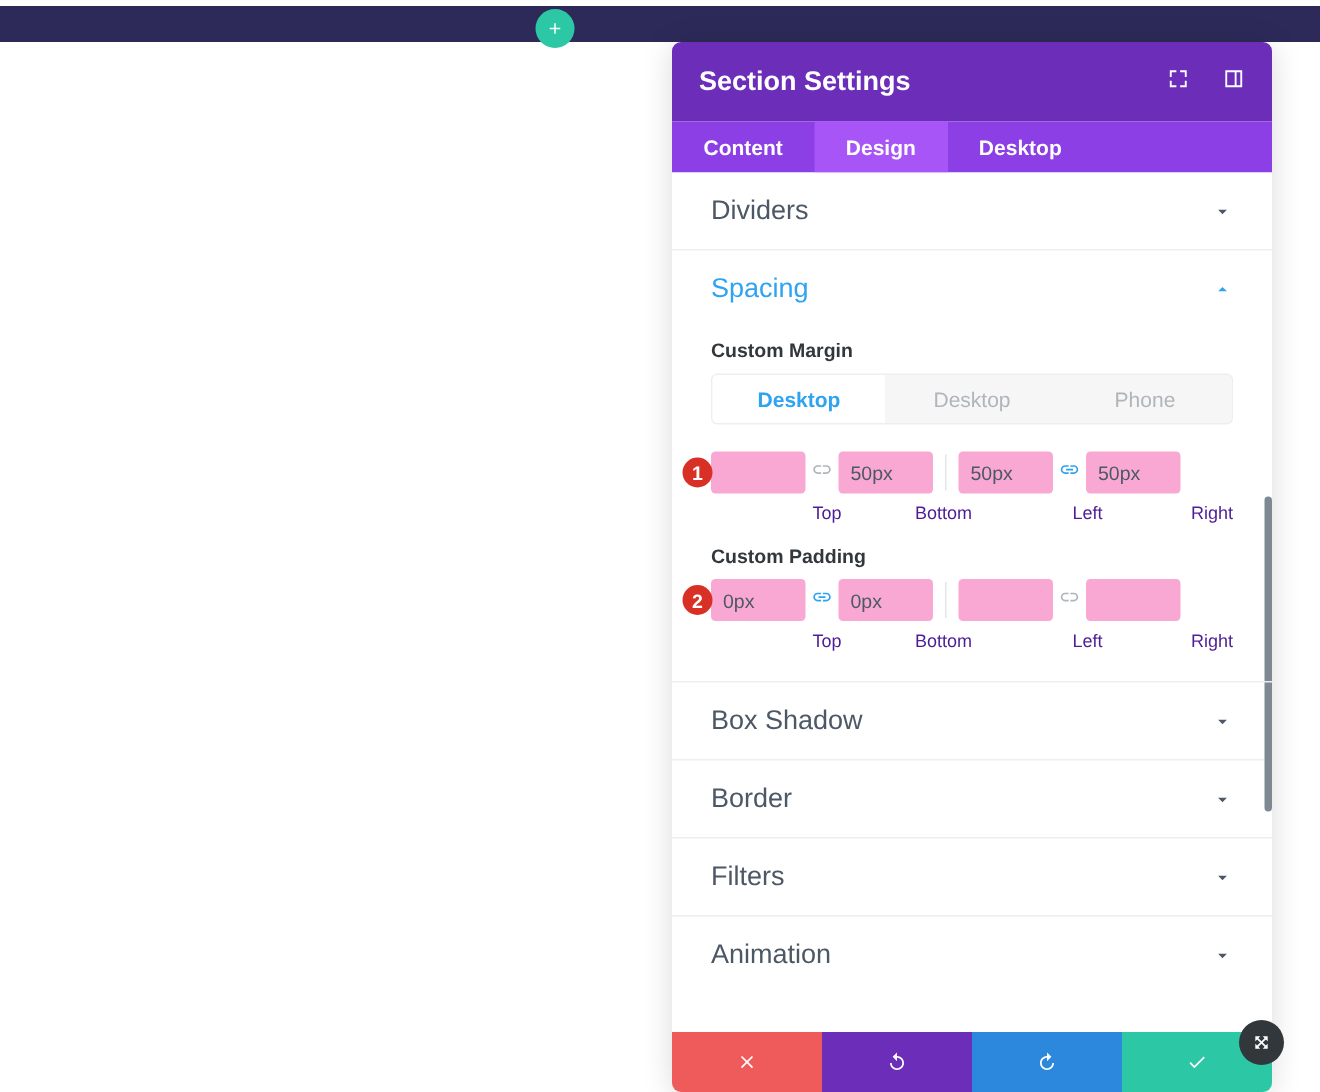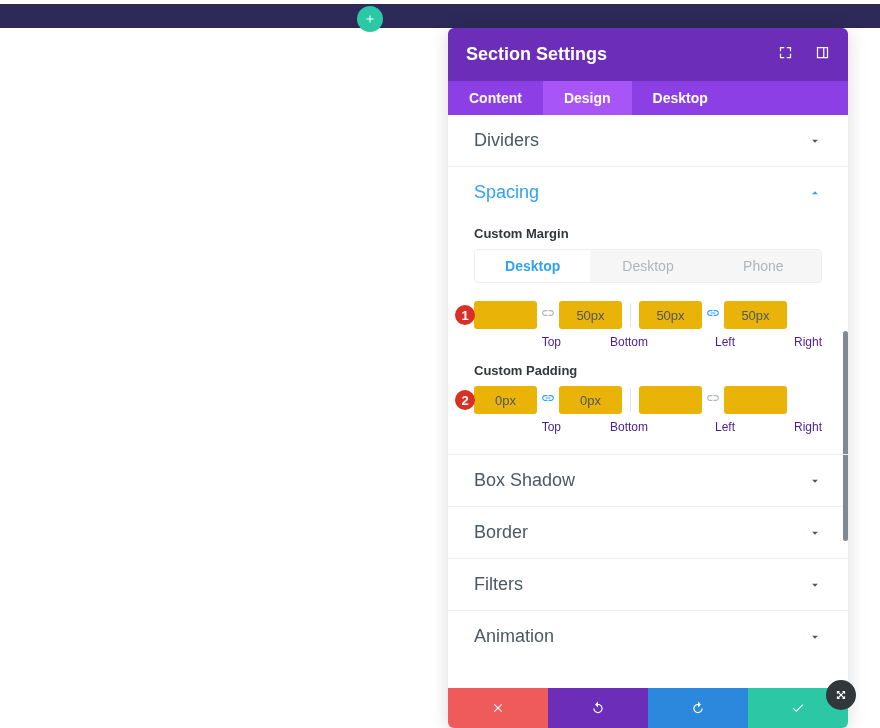--- a/index.html
+++ b/index.html
@@ -19,21 +19,21 @@
   .acc-row { display:flex; align-items:center; justify-content:space-between; padding: 15px 26px; border-bottom:1px solid #eee; cursor:pointer; }
   .acc-row span { font-size:18px; color:#4c5866; }
   .acc-row.open span { color:#2ea3f2; }
   .spacing-content { padding: 0 26px 20px; border-bottom:1px solid #eee; position:relative;}
   .sublabel { font-size:13px; font-weight:600; color:#32373c; margin-top:8px; margin-bottom:8px; }
   .device-tabs { display:flex; border:1px solid #eee; border-radius:4px; overflow:hidden; margin-bottom:18px; }
   .device-tab { flex:1; text-align:center; padding:8px 0; font-size:14px; background:#f6f6f6; color:#b0b5bb; cursor:pointer; }
   .device-tab.active { background:#fff; color:#2ea3f2; font-weight:600; }
   .inputs { display:flex; gap:4px; }
   .group { display:flex; align-items:center; gap:2px; }
-  .inp { width:63px; height:28px; background:#eab308; border:none; border-radius:3px; padding: 0 8px; font-size:13px; color:#4c5866;text-align:center; }
+  .inp { width:63px; height:28px; background:#f9a8d4; border:none; border-radius:3px; padding: 0 8px; font-size:13px; color:#4c5866; }
   .link-icon { width:18px; text-align:center; }
   .link-icon svg { width:14px; height:14px; }
   .sep { width:1px; height:24px; background:#e5e5e5; margin: 2px 4px;}
   .labels { display:flex; margin-top:6px; }
   .labels div { flex:1; text-align:right; font-size:12px; color:#4c1d95; }
   .scroll-ind { position:absolute; right:0; top:216px; width:5px; height:210px; background:#7e8993; border-radius:3px;}
   .badge { position:absolute; width:20px; height:20px; border-radius:50%; background:#d93025; color:#fff; font-size:13px; font-weight:600; display:flex; align-items:center; justify-content:center; z-index:6;}
   .footer { display:flex; }
   .footer-btn { flex:1; height:40px; display:flex; align-items:center; justify-content:center; cursor:pointer;}
   .footer-btn svg { width:14px; height:14px; fill:#fff; }

